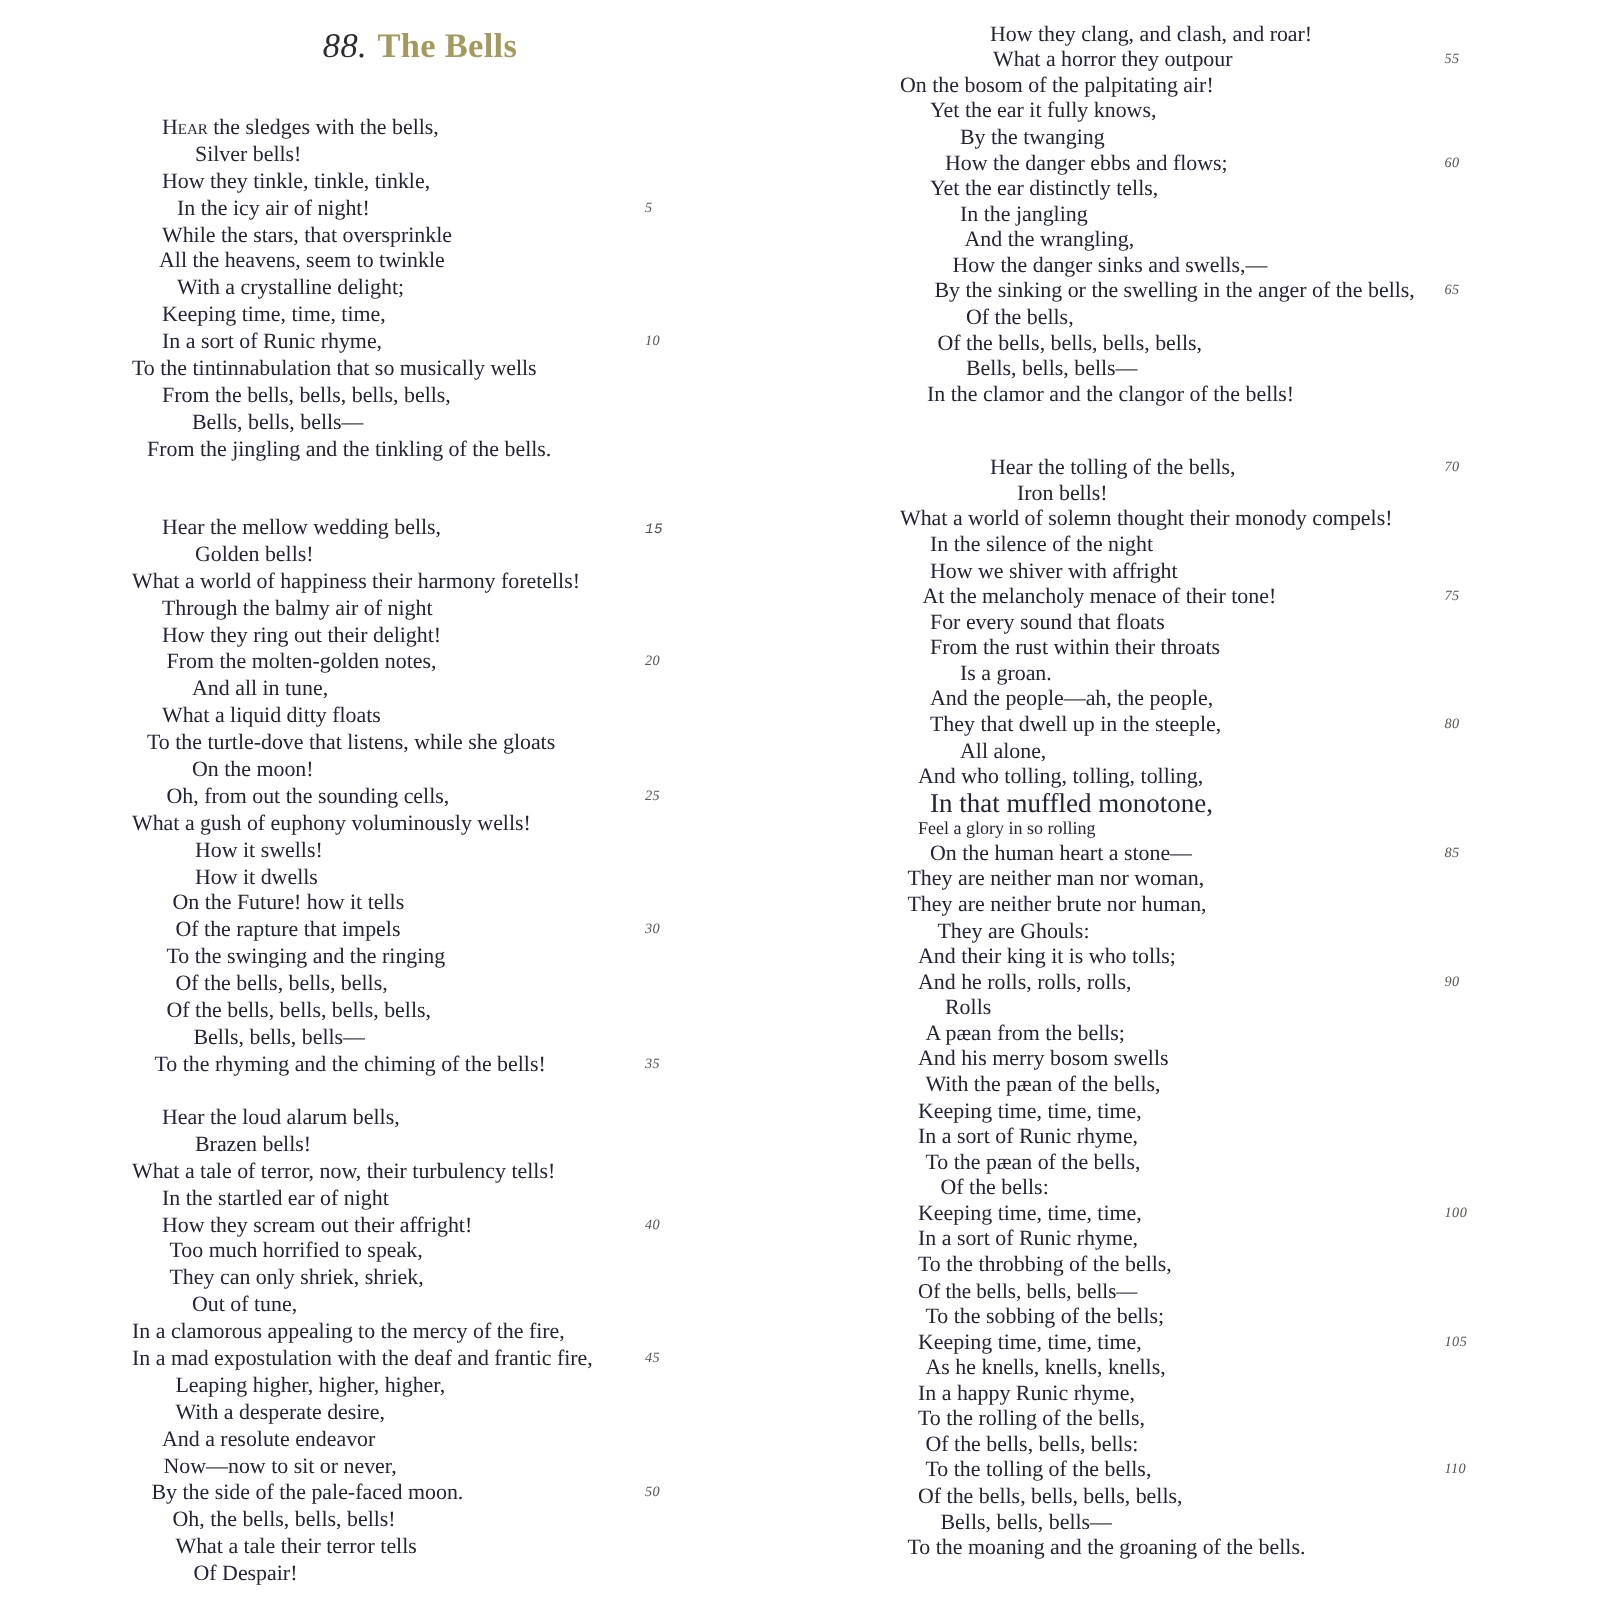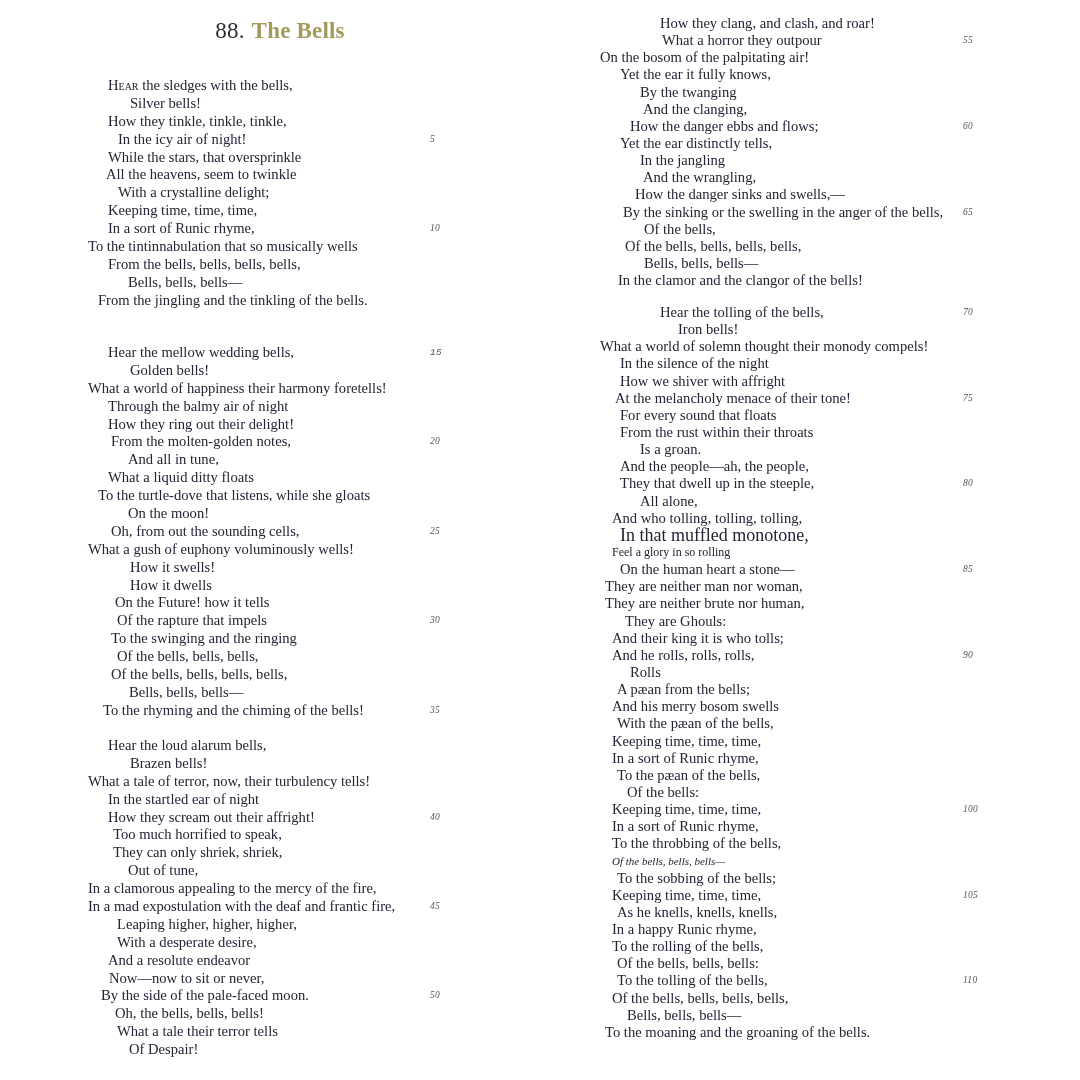--- a/index.html
+++ b/index.html
@@ -5,21 +5,21 @@
   html,body{margin:0;padding:0;}
   body{
     width:1080px;height:1080px;background:#ffffff;position:relative;overflow:hidden;
     font-family:"Liberation Serif","DejaVu Serif",serif;
     color:#232435;
   }
   .page-title{
     position:absolute;top:18px;left:60px;width:440px;text-align:center;
     font-size:23px;letter-spacing:.2px;
   }
-  .title-number{color:#2b2b33;font-weight:400;}
+  .title-number{color:#2b2b33;font-weight:400;font-style:italic;}
   .title-text{color:#a39a5e;font-weight:700;margin-left:7px;}
   .poem-col{position:absolute;top:0;}
   .stanza{position:absolute;left:0;width:100%;}
   .pline{position:relative;white-space:nowrap;}
   .pline .num{
     position:absolute;top:0px;font-style:italic;font-size:9.5px;color:#55544e;
     letter-spacing:.3px;
   }
   .sc{font-variant:small-caps;}
 </style>
@@ -90,21 +90,20 @@
       <div class="pline" style="font-size: 14.6px; line-height: 17.9px; height: 17.9px; padding-left: 41px;">Of Despair!</div>
     </div>
   </div>
 <div class="poem-col" style="left: 600px; width: 470px;">
     <div class="stanza" style="top: 15px;">
       <div class="pline" style="font-size: 14.6px; line-height: 17.15px; height: 17.15px; padding-left: 60px;">How they clang, and clash, and roar!</div>
       <div class="pline" style="font-size: 14.6px; line-height: 17.15px; height: 17.15px; padding-left: 62px;">What a horror they outpour<span class="num" style="left: 363px;">55</span></div>
       <div class="pline" style="font-size: 14.6px; line-height: 17.15px; height: 17.15px; padding-left: 0px;">On the bosom of the palpitating air!</div>
       <div class="pline" style="font-size: 14.6px; line-height: 17.15px; height: 17.15px; padding-left: 20px;">Yet the ear it fully knows,</div>
       <div class="pline" style="font-size: 14.6px; line-height: 17.15px; height: 17.15px; padding-left: 40px;">By the twanging</div>
-      <div class="pline" style="font-size: 14.6px; line-height: 17.15px; height: 17.15px; padding-left: 43px;">And the clanging,</div>
       <div class="pline" style="font-size: 14.6px; line-height: 17.15px; height: 17.15px; padding-left: 30px;">How the danger ebbs and flows;<span class="num" style="left: 363px;">60</span></div>
       <div class="pline" style="font-size: 14.6px; line-height: 17.15px; height: 17.15px; padding-left: 20px;">Yet the ear distinctly tells,</div>
       <div class="pline" style="font-size: 14.6px; line-height: 17.15px; height: 17.15px; padding-left: 40px;">In the jangling</div>
       <div class="pline" style="font-size: 14.6px; line-height: 17.15px; height: 17.15px; padding-left: 43px;">And the wrangling,</div>
       <div class="pline" style="font-size: 14.6px; line-height: 17.15px; height: 17.15px; padding-left: 35px;">How the danger sinks and swells,—</div>
       <div class="pline" style="font-size: 14.6px; line-height: 17.15px; height: 17.15px; padding-left: 23px;">By the sinking or the swelling in the anger of the bells,<span class="num" style="left: 363px;">65</span></div>
       <div class="pline" style="font-size: 14.6px; line-height: 17.15px; height: 17.15px; padding-left: 44px;">Of the bells,</div>
       <div class="pline" style="font-size: 14.6px; line-height: 17.15px; height: 17.15px; padding-left: 25px;">Of the bells, bells, bells, bells,</div>
       <div class="pline" style="font-size: 14.6px; line-height: 17.15px; height: 17.15px; padding-left: 44px;">Bells, bells, bells—</div>
       <div class="pline" style="font-size: 14.6px; line-height: 17.15px; height: 17.15px; padding-left: 18px;">In the clamor and the clangor of the bells!</div>
@@ -135,21 +134,21 @@
       <div class="pline" style="font-size: 14.6px; line-height: 17.15px; height: 17.15px; padding-left: 17px;">A pæan from the bells;</div>
       <div class="pline" style="font-size: 14.6px; line-height: 17.15px; height: 17.15px; padding-left: 12px;">And his merry bosom swells</div>
       <div class="pline" style="font-size: 14.6px; line-height: 17.15px; height: 17.15px; padding-left: 17px;">With the pæan of the bells,</div>
       <div class="pline" style="font-size: 14.6px; line-height: 17.15px; height: 17.15px; padding-left: 12px;">Keeping time, time, time,</div>
       <div class="pline" style="font-size: 14.6px; line-height: 17.15px; height: 17.15px; padding-left: 12px;">In a sort of Runic rhyme,</div>
       <div class="pline" style="font-size: 14.6px; line-height: 17.15px; height: 17.15px; padding-left: 17px;">To the pæan of the bells,</div>
       <div class="pline" style="font-size: 14.6px; line-height: 17.15px; height: 17.15px; padding-left: 27px;">Of the bells:</div>
       <div class="pline" style="font-size: 14.6px; line-height: 17.15px; height: 17.15px; padding-left: 12px;">Keeping time, time, time,<span class="num" style="left: 363px;">100</span></div>
       <div class="pline" style="font-size: 14.6px; line-height: 17.15px; height: 17.15px; padding-left: 12px;">In a sort of Runic rhyme,</div>
       <div class="pline" style="font-size: 14.6px; line-height: 17.15px; height: 17.15px; padding-left: 12px;">To the throbbing of the bells,</div>
-      <div class="pline" style="font-size: 11px; line-height: 17.15px; height: 17.15px; padding-left: 12px; font-style: italic;">Of the bells, bells, bells—</div>
+      <div class="pline" style="font-size: 14px; line-height: 17.15px; height: 17.15px; padding-left: 12px;">Of the bells, bells, bells—</div>
       <div class="pline" style="font-size: 14.6px; line-height: 17.15px; height: 17.15px; padding-left: 17px;">To the sobbing of the bells;</div>
       <div class="pline" style="font-size: 14.6px; line-height: 17.15px; height: 17.15px; padding-left: 12px;">Keeping time, time, time,<span class="num" style="left: 363px;">105</span></div>
       <div class="pline" style="font-size: 14.6px; line-height: 17.15px; height: 17.15px; padding-left: 17px;">As he knells, knells, knells,</div>
       <div class="pline" style="font-size: 14.6px; line-height: 17.15px; height: 17.15px; padding-left: 12px;">In a happy Runic rhyme,</div>
       <div class="pline" style="font-size: 14.6px; line-height: 17.15px; height: 17.15px; padding-left: 12px;">To the rolling of the bells,</div>
       <div class="pline" style="font-size: 14.6px; line-height: 17.15px; height: 17.15px; padding-left: 17px;">Of the bells, bells, bells:</div>
       <div class="pline" style="font-size: 14.6px; line-height: 17.15px; height: 17.15px; padding-left: 17px;">To the tolling of the bells,<span class="num" style="left: 363px;">110</span></div>
       <div class="pline" style="font-size: 14.6px; line-height: 17.15px; height: 17.15px; padding-left: 12px;">Of the bells, bells, bells, bells,</div>
       <div class="pline" style="font-size: 14.6px; line-height: 17.15px; height: 17.15px; padding-left: 27px;">Bells, bells, bells—</div>
       <div class="pline" style="font-size: 14.6px; line-height: 17.15px; height: 17.15px; padding-left: 5px;">To the moaning and the groaning of the bells.</div>

